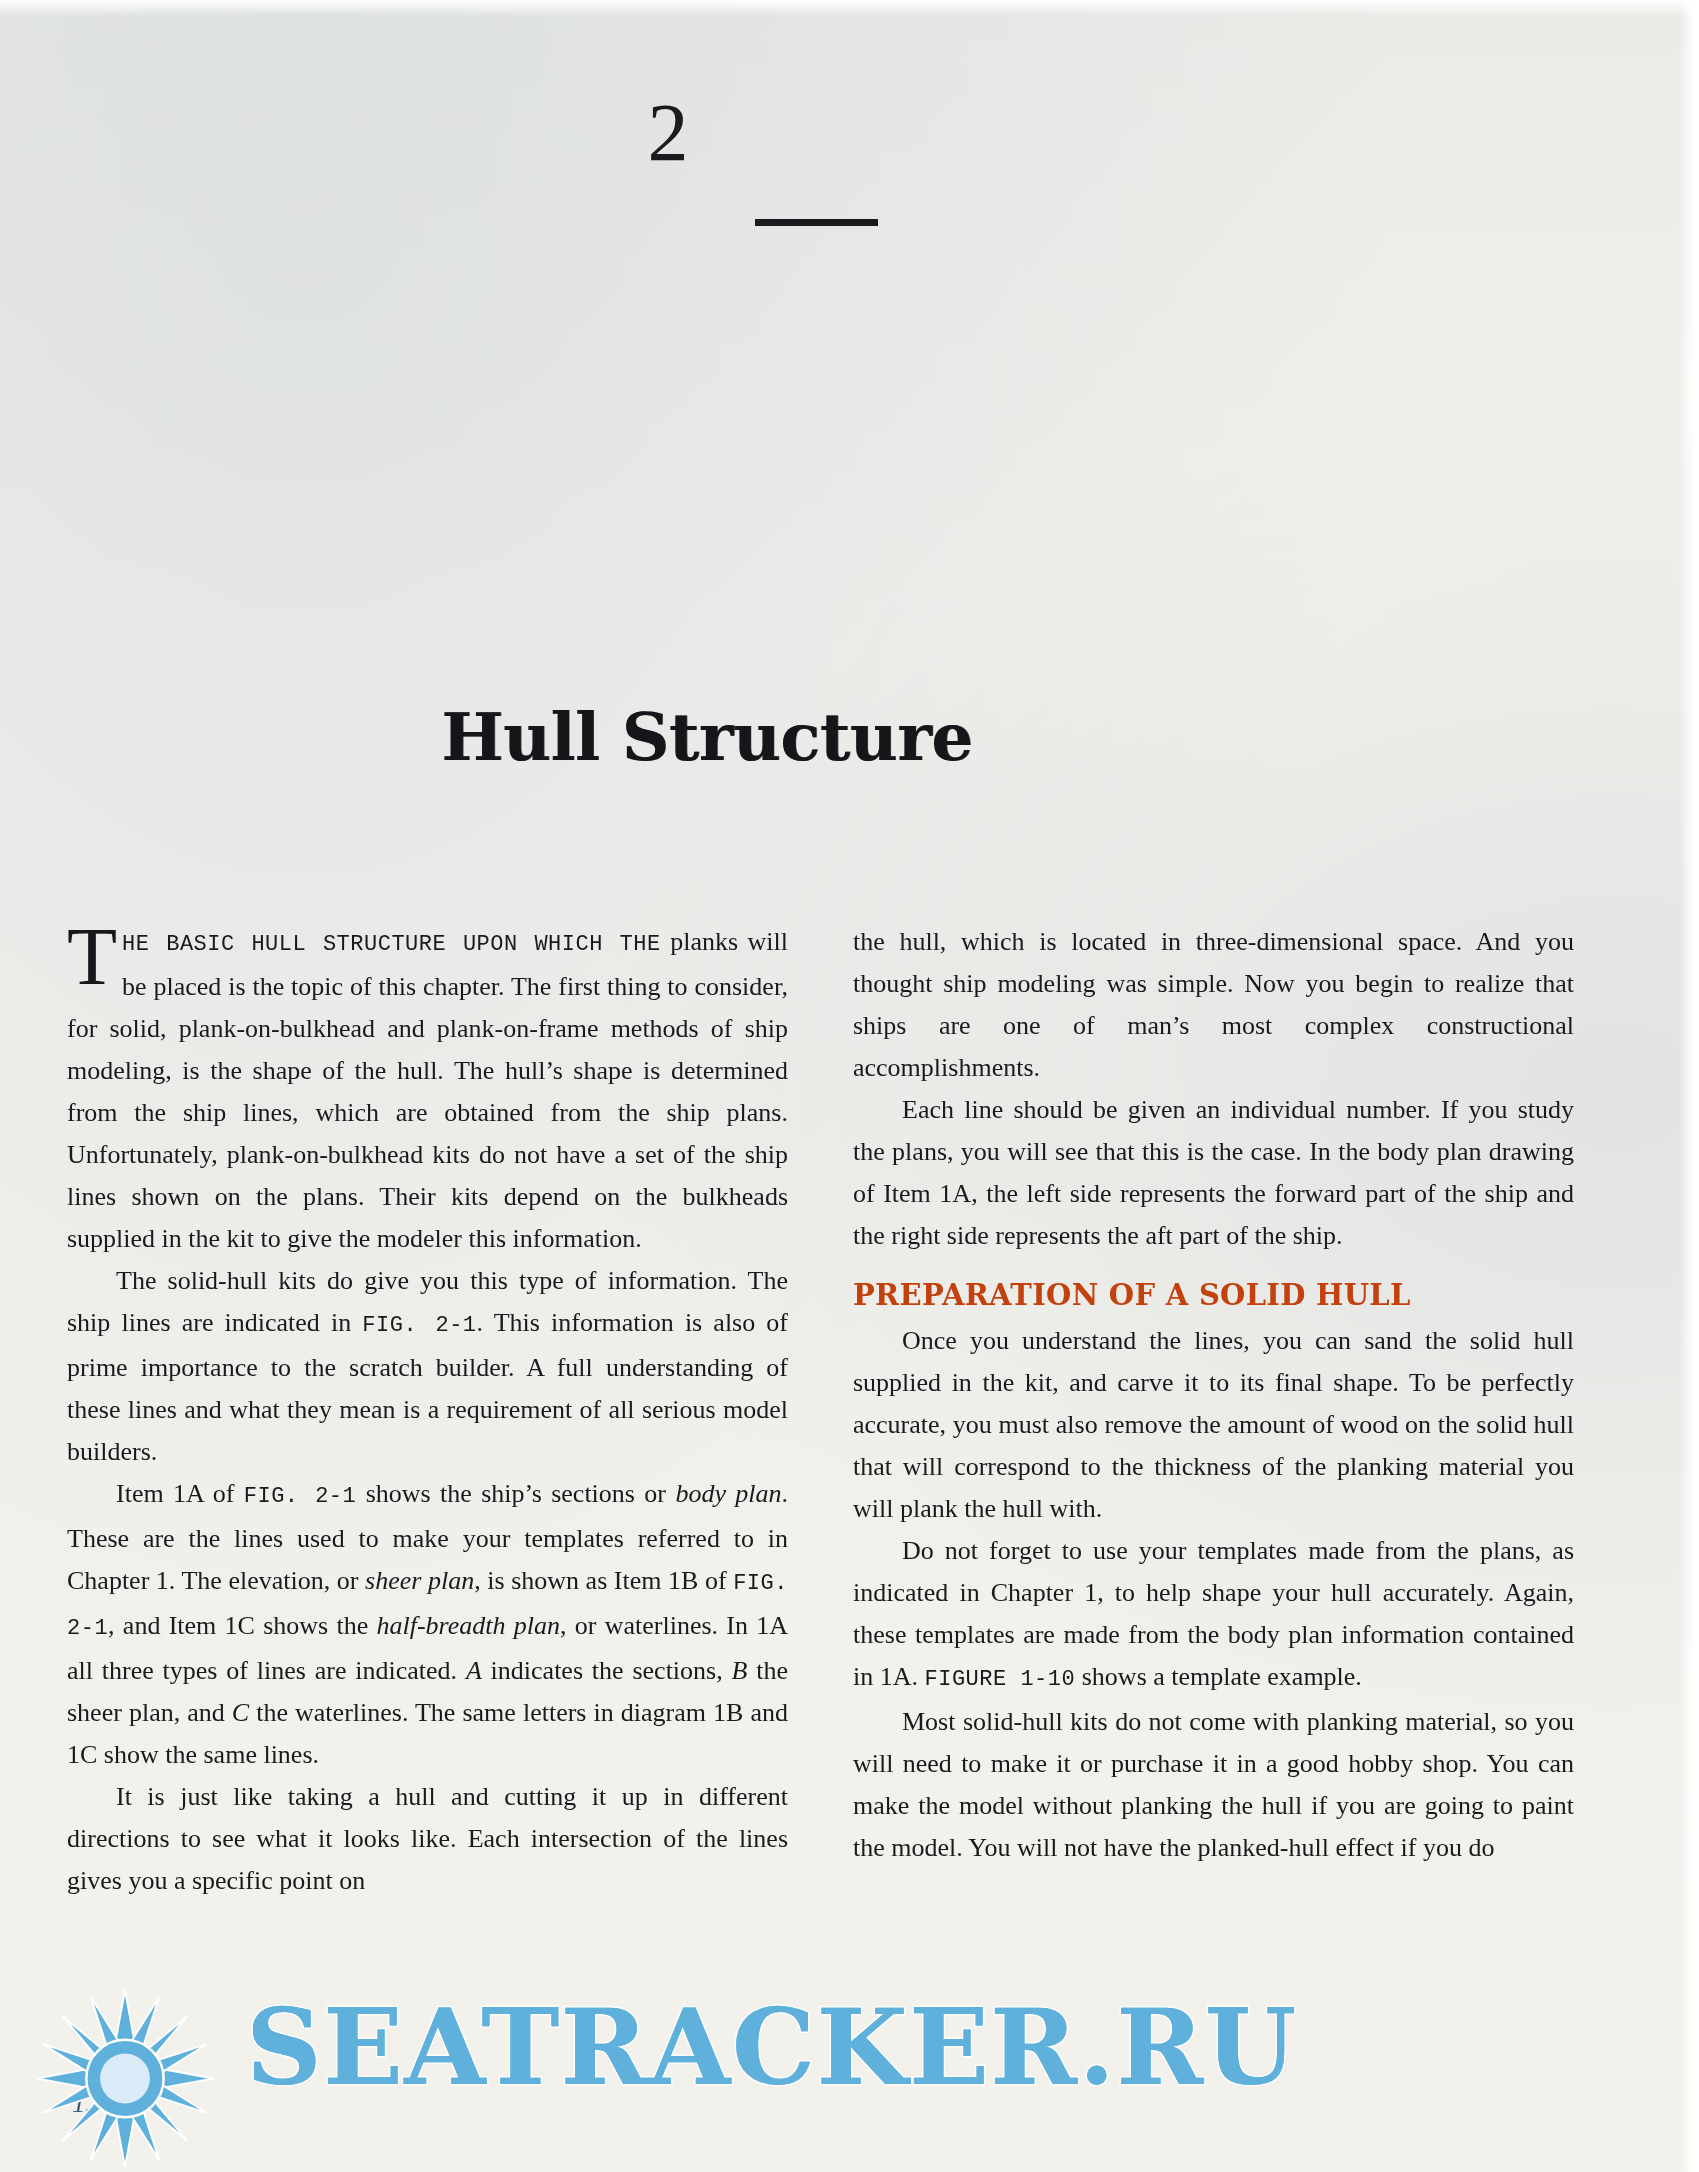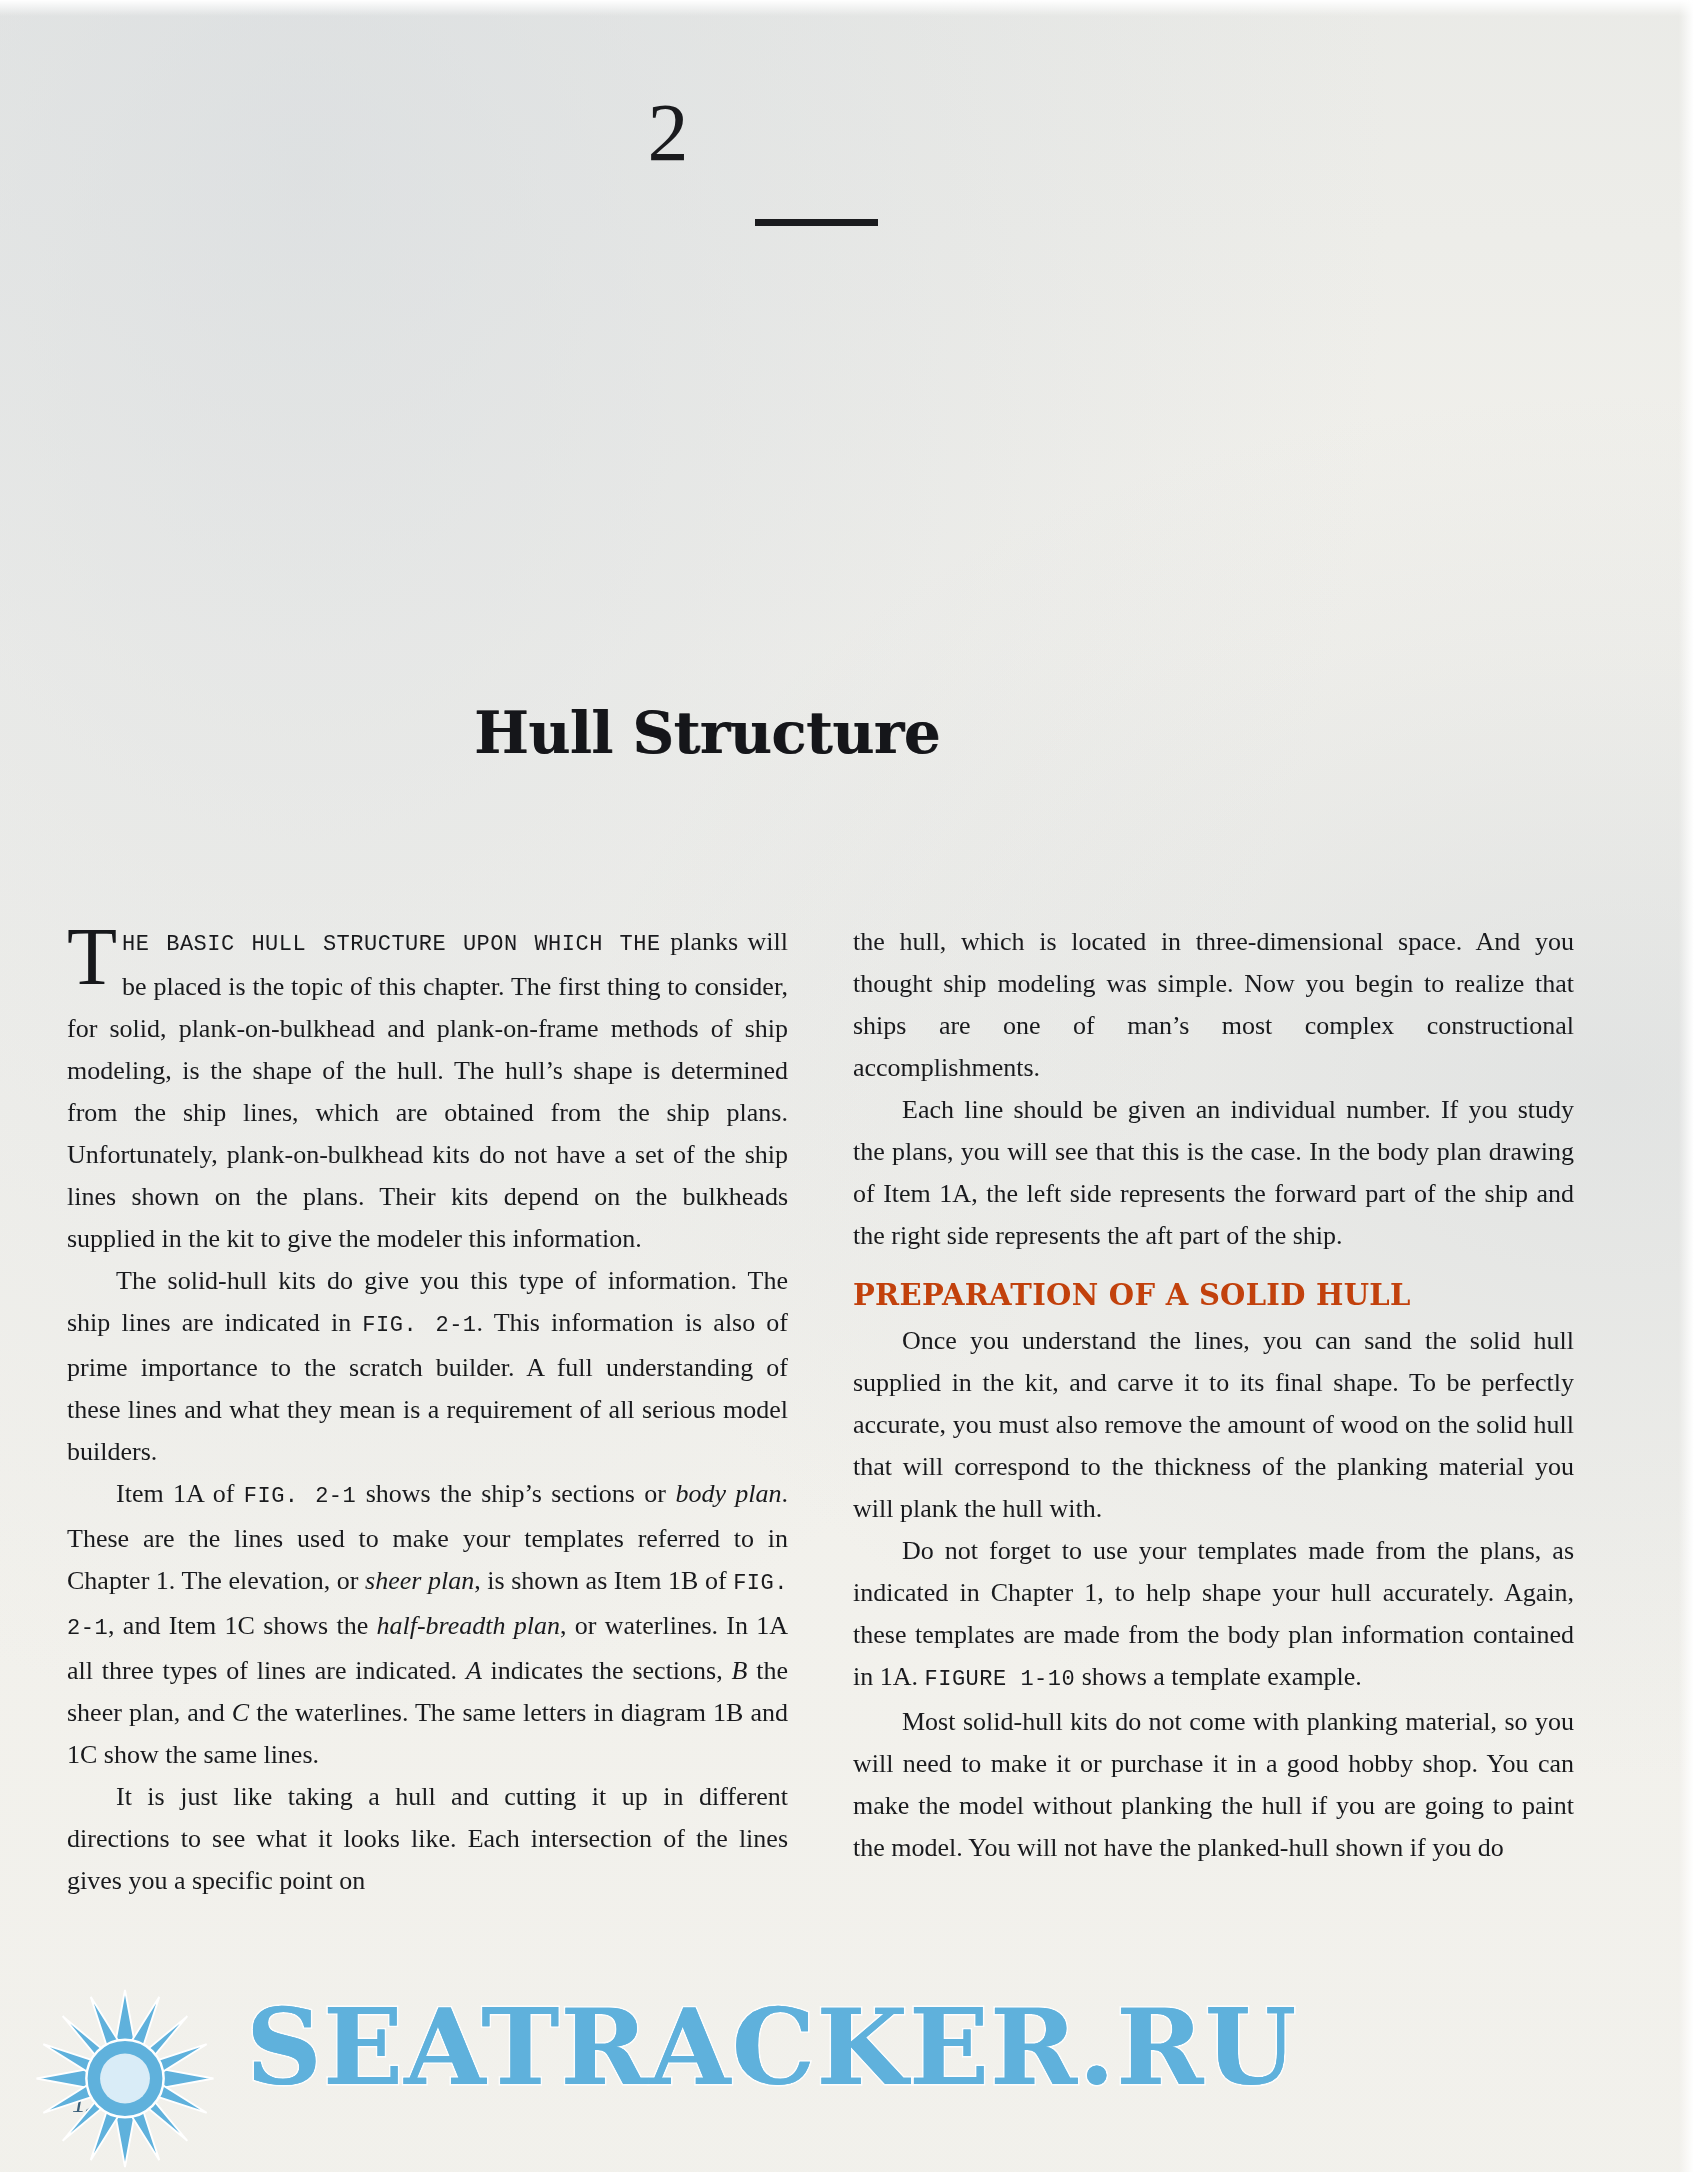--- a/index.html
+++ b/index.html
@@ -70,21 +70,21 @@
 
   
   .title {
     position: absolute;
     top: 704px;
     left: 0;
     width: 1700px;
     text-align: center;
     font-family: "DejaVu Serif", serif;
     font-weight: 700;
-    font-size: 58px;
+    font-size: 66px;
     line-height: 1;
     color: #15161a;
     letter-spacing: -0.6px;
   }
   .title span {
     display: inline-block;
     transform: translateX(-143px);
     text-shadow: 0.6px 0 0 rgba(20,20,22,0.65);
   }
 
@@ -243,21 +243,21 @@
       <p class="indent">Each line should be given an individual number. If you study the plans, you will see that this is the case. In the body plan drawing of Item 1A, the left side represents the forward part of the ship and the right side represents the aft part of the ship.</p>
 
       <h2 class="subhead">PREPARATION OF A SOLID HULL</h2>
 
       <p class="indent">Once you understand the lines, you can sand the solid hull supplied in the kit, and carve it to its final shape. To be perfectly accurate, you must also remove the amount of wood on the solid hull that will correspond to the thickness of the planking material you will plank the hull with.</p>
 
       <p class="indent">
         <span>Do not forget to use your templates made from the plans, as indicated in Chapter 1, to help shape your hull accurately. Again, these templates are made from the body plan information contained in 1A. </span><span class="smallcaps sc">FIGURE 1-10</span><span> shows a template example.</span>
       </p>
 
-      <p class="indent">Most solid-hull kits do not come with planking material, so you will need to make it or purchase it in a good hobby shop. You can make the model without planking the hull if you are going to paint the model. You will not have the planked-hull shown if you do</p>
+      <p class="indent">Most solid-hull kits do not come with planking material, so you will need to make it or purchase it in a good hobby shop. You can make the model without planking the hull if you are going to paint the model. You will not have the planked-hull effect if you do</p>
 
     </div>
   </div>
 
   <div class="folio">12</div>
 
   <div class="watermark">
     <svg class="wm-burst" viewBox="0 0 340 300">
       <g transform="translate(170,150)">
         <g fill="#5fb1dc" stroke="#ffffff" stroke-width="3">

